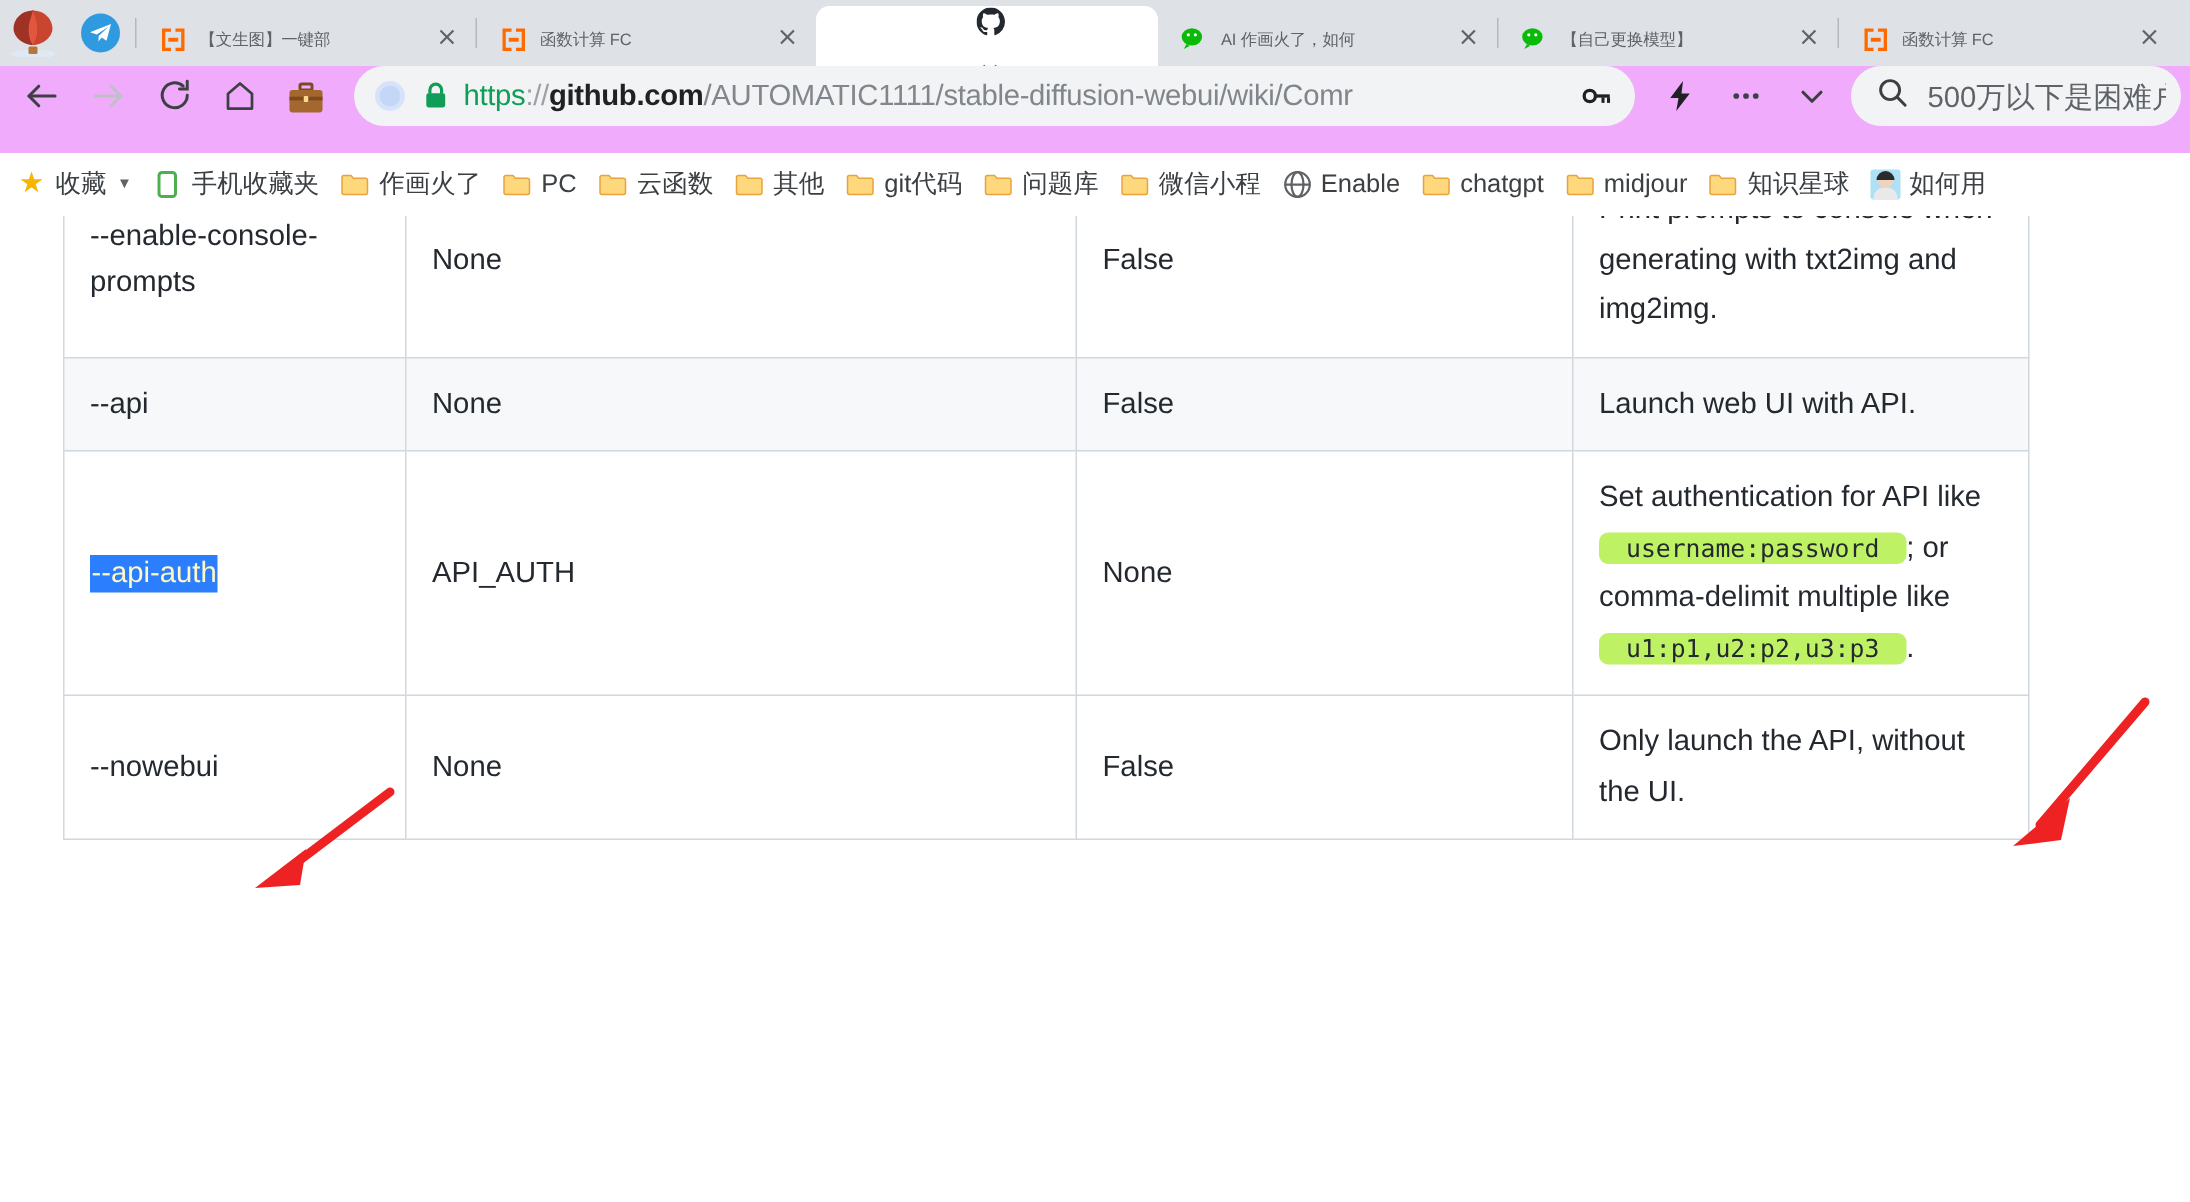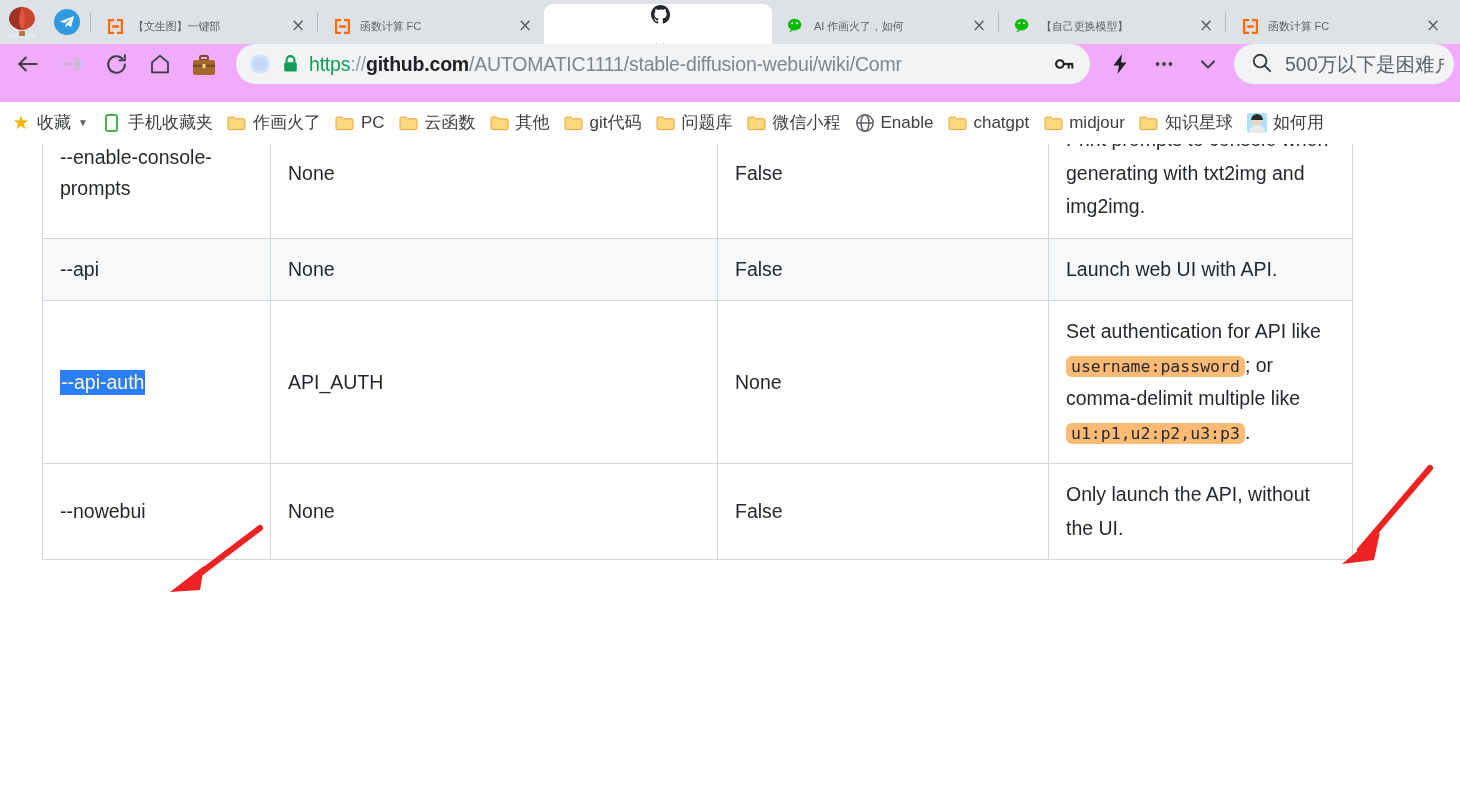--- a/index.html
+++ b/index.html
@@ -229,23 +229,23 @@
     padding: 14px 17px;
     vertical-align: middle;
     line-height: 1.6;
     word-break: break-word;
   }
   .wiki-table tr.odd td { background: #f6f8fa; }
   .wiki-table tr.even td { background: #ffffff; }
 
   .wiki-table td.desc { line-height: 1.72; }
   code.inline {
-    background: #fdba74;
+    background: #bef264;
     border-radius: 6px;
-    padding: 1px 5px;
+    padding: 1px 18px;
     font-family: "DejaVu Sans Mono", "Liberation Mono", monospace;
     font-size: 16.5px;
     color: #24292f;
     white-space: nowrap;
     margin-top: 19px;
   }
   .sel {
     background: #2b7fff;
     color: #fef9c3;
     padding: 1px 1px 2px 1px;

